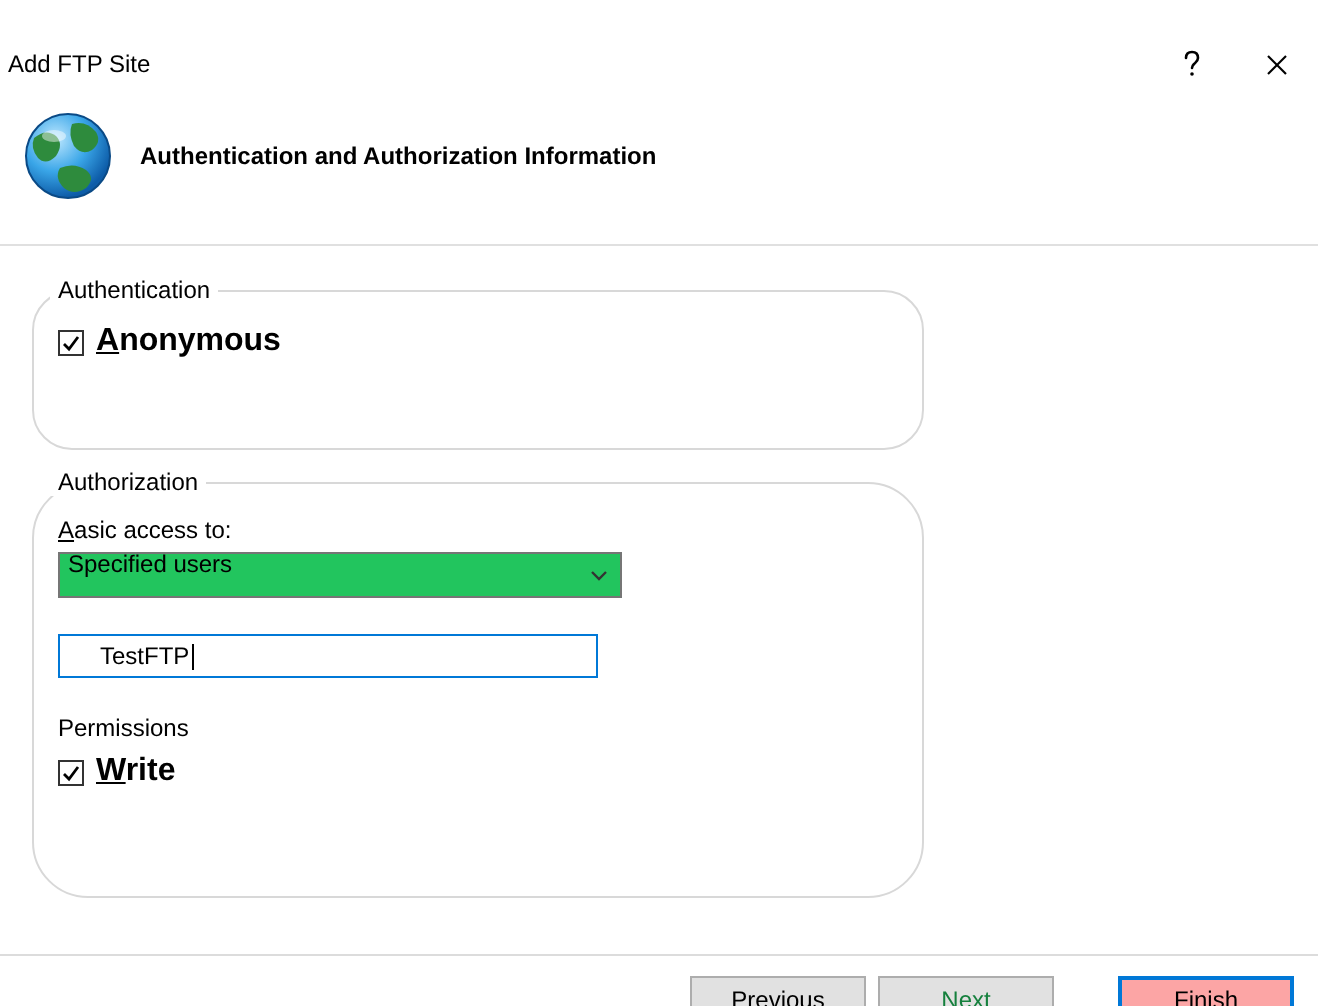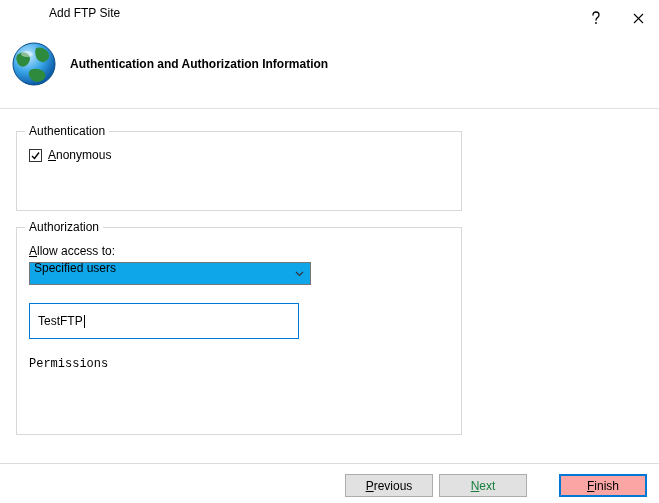--- a/index.html
+++ b/index.html
@@ -1,52 +1,52 @@
 <!DOCTYPE html>
 <html><head>
 <meta charset="utf-8">
 <style>
   * { box-sizing: border-box; font-family: "Segoe UI", Tahoma, sans-serif; }
   html, body { margin: 0; padding: 0; }
   body { width: 659px; height: 503px; background: #fff; font-size: 12px; color: #000; overflow: hidden; }
 
-  .titlebar { display: flex; align-items: flex-start; padding: 6px 0 2px 4px; margin-left: 45px; }
+  .titlebar { display: flex; align-items: center; padding: 20px 0 2px 4px; }
   .titlebar-title { flex: 1; font-size: 12px; }
   .titlebar-btn { width: 42px; height: 24px; display: flex; align-items: center; justify-content: center; color: #000; }
   .titlebar-btn svg { display: block; }
 
   .header { display: flex; align-items: center; padding: 6px 8px 18px 8px; }
   .globe-wrap { width: 52px; height: 52px; display: flex; align-items: center; justify-content: center; margin-right: 10px; }
   .header-title { font-size: 12px; font-weight: 600; }
 
   .hr { height: 1px; background: #e0e0e0; }
 
   .content { padding: 16px 12px 8px 12px; }
 
   .group { border: 1px solid #d8d8d8; margin: 6px 4px 16px 4px; padding: 16px 12px 12px 12px; position: relative; width: 446px; }
   .group-label { position: absolute; top: -8px; left: 8px; background: #fff; padding: 0 4px; font-size: 12px; }
 
   .chk-row { display: flex; align-items: center; margin-bottom: 10px; }
   .chk { width: 13px; height: 13px; border: 1px solid #333; margin-right: 6px; display: flex; align-items: center; justify-content: center; }
   .chk svg { display: block; }
-  .chk-label { font-size: 12px; }
+  .chk-label { font-size: 16px; font-weight: bold; }
   .ul { text-decoration: underline; }
 
   .field-label { font-size: 12px; margin-bottom: 4px; }
-  .select { width: 282px; height: 23px; border: 1px solid #767676; background: #0ea5e9; display: flex; align-items: center; padding: 0 4px 12px 4px; position: relative; margin-bottom: 18px; }
+  .select { width: 282px; height: 23px; border: 1px solid #767676; background: #22c55e; display: flex; align-items: center; padding: 0 4px 12px 4px; position: relative; margin-bottom: 18px; }
   .select-arrow { position: absolute; right: 6px; top: 50%; transform: translateY(-50%); }
   .select-arrow svg { display: block; }
 
-  .textinput { width: 270px; height: 36px; border: 1px solid #0078d7; padding: 2px 8px; font-size: 12px; margin-bottom: 18px; display: flex; align-items: center; }
+  .textinput { width: 270px; height: 22px; border: 1px solid #0078d7; padding: 2px 20px; font-size: 12px; margin-bottom: 18px; display: flex; align-items: center; }
   .caret { display: inline-block; width: 1px; height: 13px; background: #000; margin-left: 1px; vertical-align: middle; }
 
-  .perm-label { font-size: 12px; margin-bottom: 6px; font-family: Liberation Mono, monospace; }
+  .perm-label { font-size: 12px; margin-bottom: 6px; }
 
-  .group-auth  { height: 80px; }
-  .group-authz { height: 208px; }
+  .group-auth  { height: 80px; border-radius: 20px; }
+  .group-authz { height: 208px; border-radius: 28px; }
 
   .footer-hr { height: 1px; background: #dcdcdc; margin-top: 4px; }
   .footer { display: flex; justify-content: flex-end; padding: 10px 12px 12px 0; gap: 6px; }
   .btn { width: 88px; height: 23px; border: 1px solid #adadad; background: #e1e1e1; font-size: 12px; display: flex; align-items: center; justify-content: center; }
   .btn.disabled { color: #15803d; }
   .btn.primary { border: 2px solid #0078d7; background: #fca5a5; color: #000; width: 88px; height: 23px; margin-left: 26px; }
 </style>
 </head>
 <body>
 
@@ -100,39 +100,47 @@
           </svg>
       </div>
       <span class="chk-label"><span class="ul">A</span><span>nonymous</span></span>
     </div>
 
   </div>
 
   <div class="group group-authz">
     <div class="group-label">Authorization</div>
 
-    <div class="field-label"><span class="ul">A</span><span>llow access to:</span></div>
+    <div class="field-label"><span class="ul">A</span><span>asic access to:</span></div>
 
     <div class="select">
       <span>Specified users</span>
       <span class="select-arrow">
         <svg width="9" height="6" viewBox="0 0 9 6">
             <polyline points="1,1 4.5,4.5 8,1" stroke="#333" stroke-width="1.2" fill="none"></polyline>
           </svg>
       </span>
     </div>
 
     <div class="textinput">
       <span>TestFTP</span>
         <span class="caret"></span>
     </div>
 
     <div class="perm-label">Permissions</div>
 
 
+    <div class="chk-row" style="margin-bottom:0">
+      <div class="chk">
+        <svg width="11" height="11" viewBox="0 0 11 11">
+            <polyline points="2,6 4.5,8.5 9,2.5" stroke="#000" stroke-width="1.4" fill="none"></polyline>
+          </svg>
+      </div>
+      <span class="chk-label"><span class="ul">W</span><span>rite</span></span>
+    </div>
   </div>
 
 </div>
 
 <div class="footer-hr"></div>
 
 <div class="footer">
   <div class="btn">
       <span><span class="ul">P</span><span>revious</span></span>
     </div>

